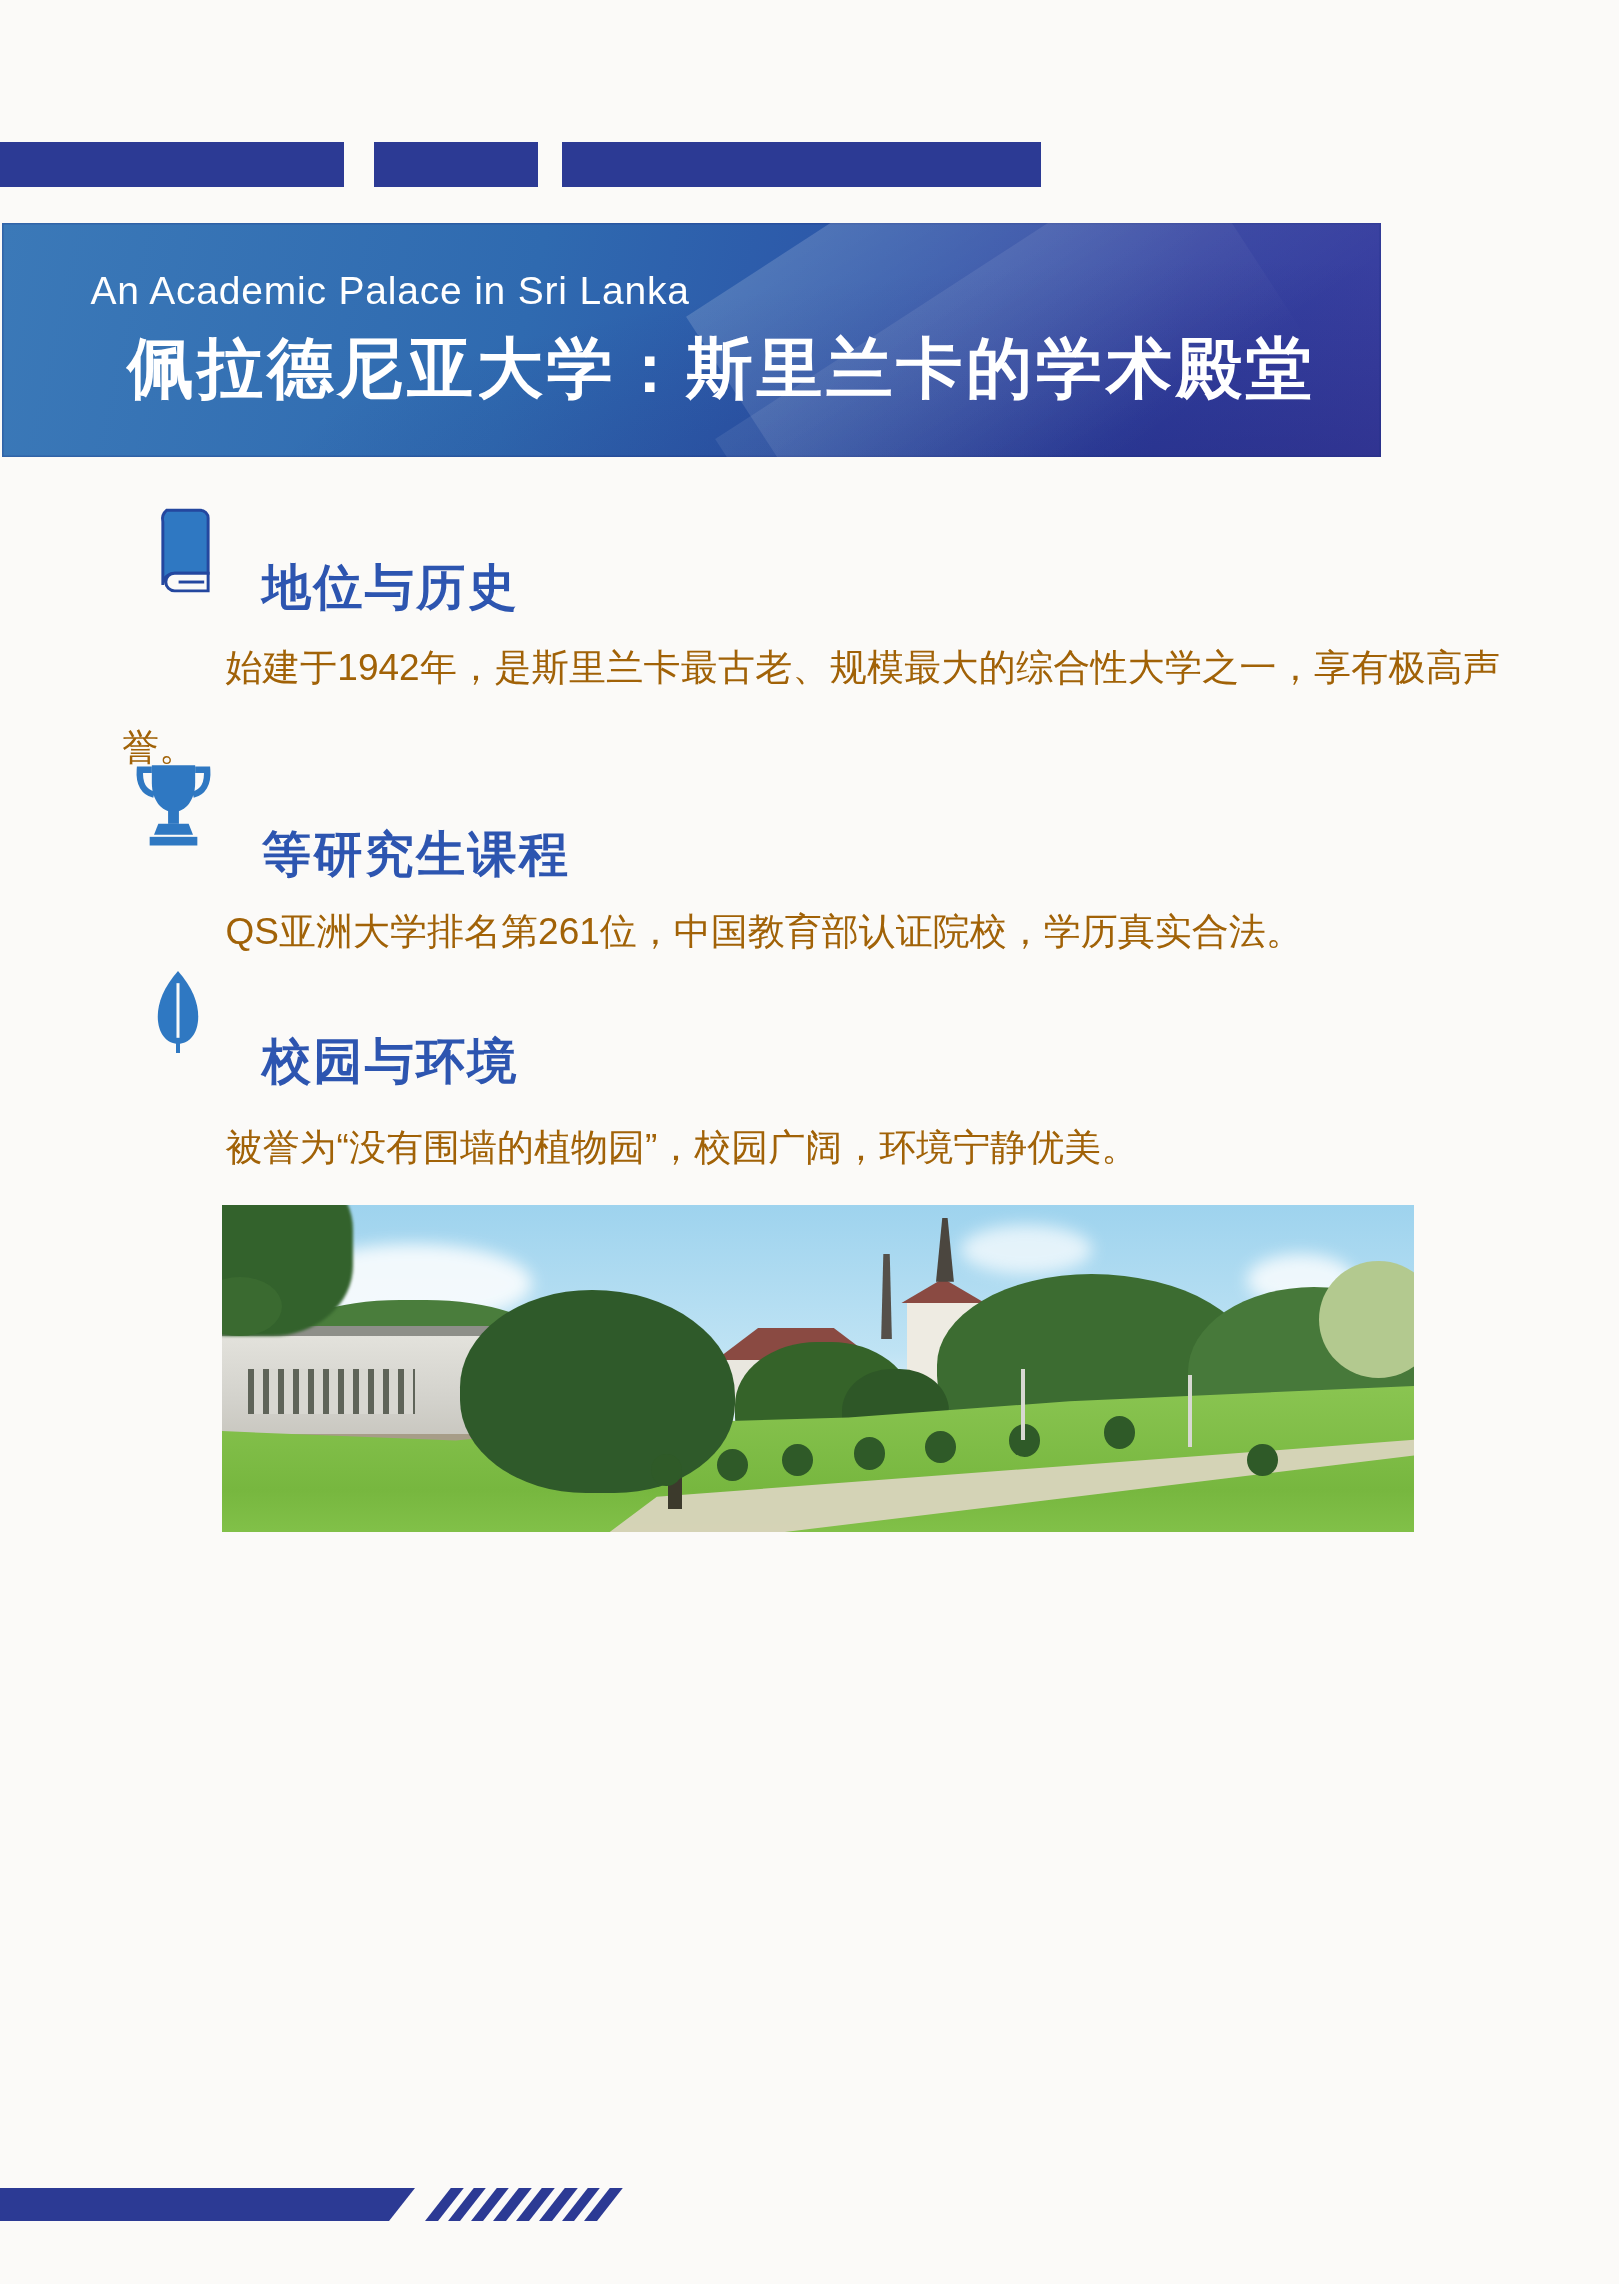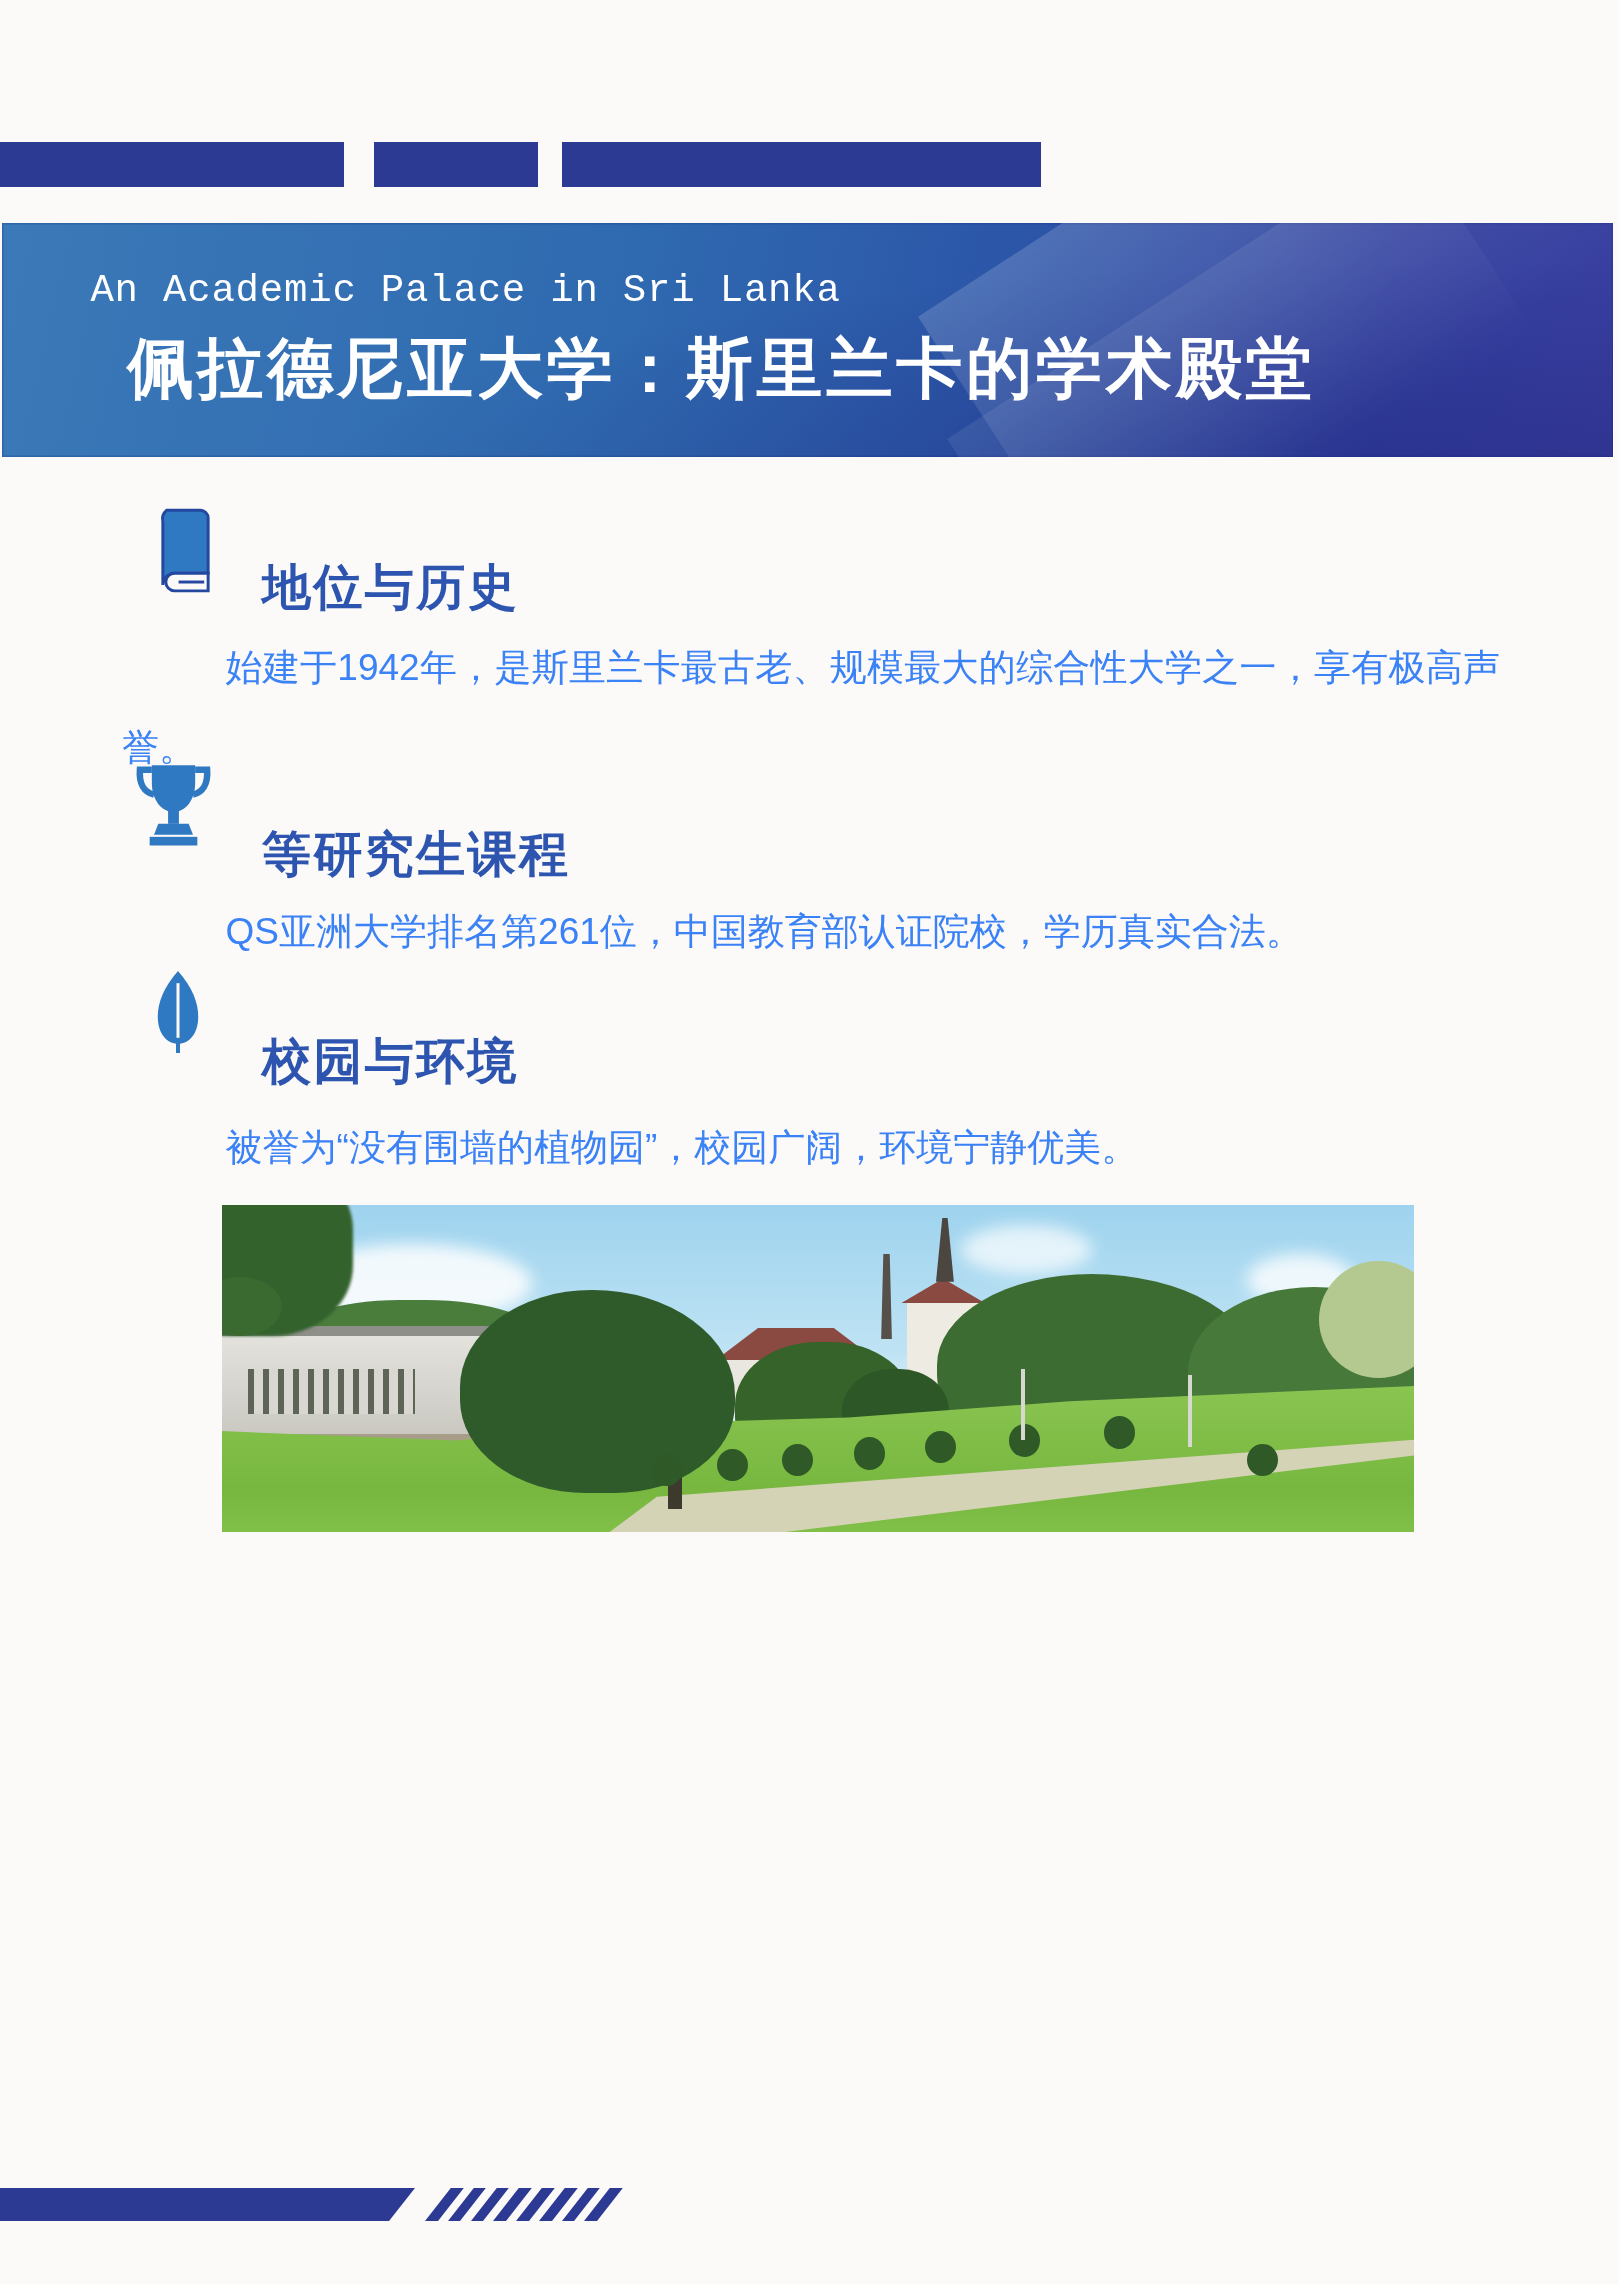--- a/index.html
+++ b/index.html
@@ -4,40 +4,40 @@
 <style>
   html,body{margin:0;padding:0;background:#fbfaf8;}
   #page{position:relative;width:1619px;height:2284px;background:#fbfaf8;overflow:hidden;
         font-family:"Liberation Sans","DejaVu Sans",sans-serif;color:#3a3a3a;}
   
   .tbar{position:absolute;top:142px;height:45px;background:#2c3a94;}
   .tbar1{left:0;width:344px;}
   .tbar2{left:374px;width:164px;}
   .tbar3{left:562px;width:479px;}
   
-  .banner{position:absolute;left:2.4px;top:223px;width:1611px;height:234px;overflow:hidden;
+  .banner{position:absolute;left:2.4px;top:223px;width:1379px;height:234px;overflow:hidden;
     background:
       radial-gradient(130% 190% at 90% 120%, rgba(25,25,110,.38), rgba(25,25,110,0) 55%),
       linear-gradient(103deg,#3b79b8 0%,#2f6ab0 38%,#2c55a8 62%,#31409f 84%,#3a3fa0 100%);
-    box-shadow:inset 0 0 0 1.6px rgba(25,40,120,.25);font-family:Liberation Mono, monospace;}
+    box-shadow:inset 0 0 0 1.6px rgba(25,40,120,.25);}
   .streak{position:absolute;background:linear-gradient(rgba(255,255,255,.16),rgba(255,255,255,0));}
   .streak.s1{right:-47px;top:-126px;width:709px;height:331px;transform:rotate(-33deg);}
   .streak.s2{right:95px;top:47px;width:551px;height:236px;transform:rotate(-33deg);
              background:linear-gradient(rgba(255,255,255,.08),rgba(255,255,255,0));}
   .banner-en{position:absolute;left:88px;top:46px;font-size:39px;color:#ffffff;letter-spacing:0.8px;}
   .banner-zh{position:absolute;left:85px;top:101px;font-size:66px;font-weight:bold;color:#ffffff;letter-spacing:3.9px;margin-left:40px;}
   
   .icon{position:absolute;}
   .icon-book{left:153px;top:504px;}
   .icon-trophy{left:134px;top:761px;}
   .icon-leaf{left:151px;top:969px;}
   .sec-h{position:absolute;left:262px;font-size:49px;font-weight:bold;color:#2d55b0;letter-spacing:2.4px;}
   .h1{top:514px;} .h2{top:781px;} .h3{top:988px;}
   .para{position:absolute;left:122px;width:1378px;font-size:37px;line-height:80px;
-        text-align:justify;text-indent:2.8em;color:#3b82f6;}
+        text-align:justify;text-indent:2.8em;color:#a16207;}
   .p1{top:591px;} .p2{top:855px;} .p3{top:1071px;}
   
   .photo{position:absolute;left:222px;top:1205px;width:1192px;height:327px;overflow:hidden;
          background:linear-gradient(180deg,#9ed3ee 0%,#bfe3f4 45%,#ddeef8 60%);}
   .photo *{position:absolute;}
   .cloud{background:#ffffff;border-radius:50%;filter:blur(7.9px);opacity:.85;}
   .c1{left:6%;top:12%;width:20%;height:24%;}
   .c2{left:62%;top:6%;width:11%;height:15%;opacity:.7;}
   .c3{left:86%;top:15%;width:9%;height:16%;opacity:.8;}
   .tl-behind{left:5%;top:29%;width:22%;height:28%;background:#4a7d3c;border-radius:45%;}

